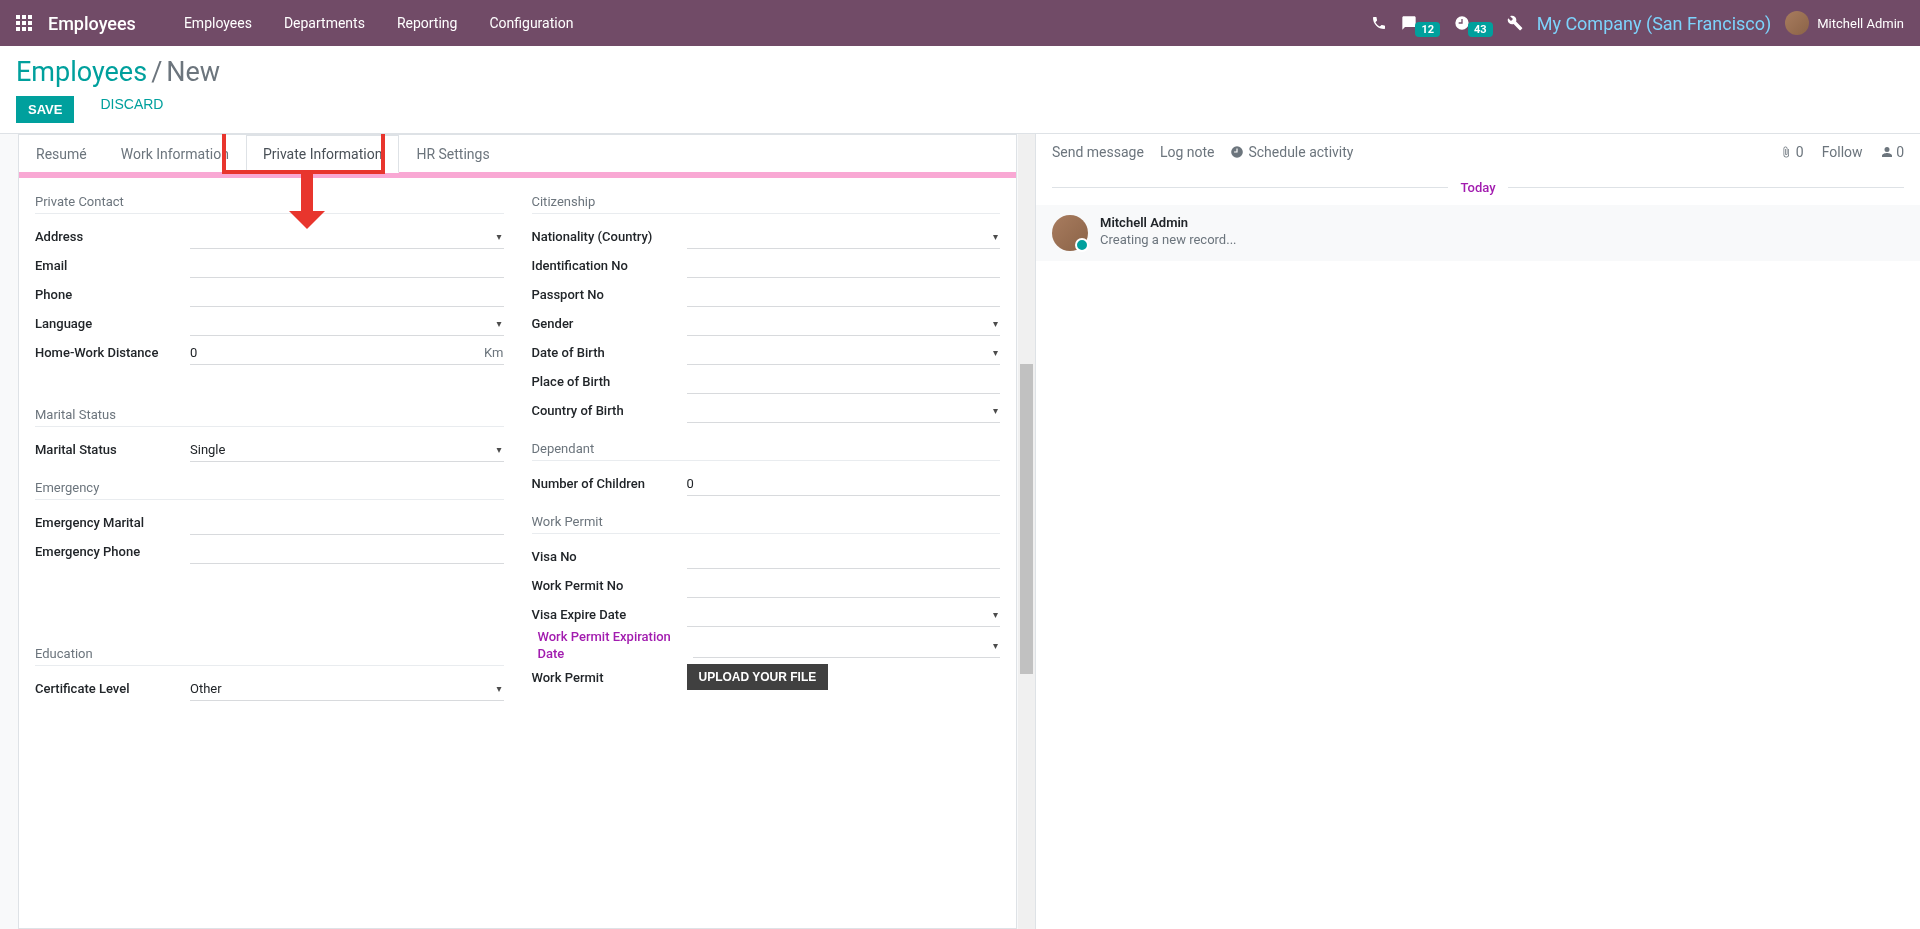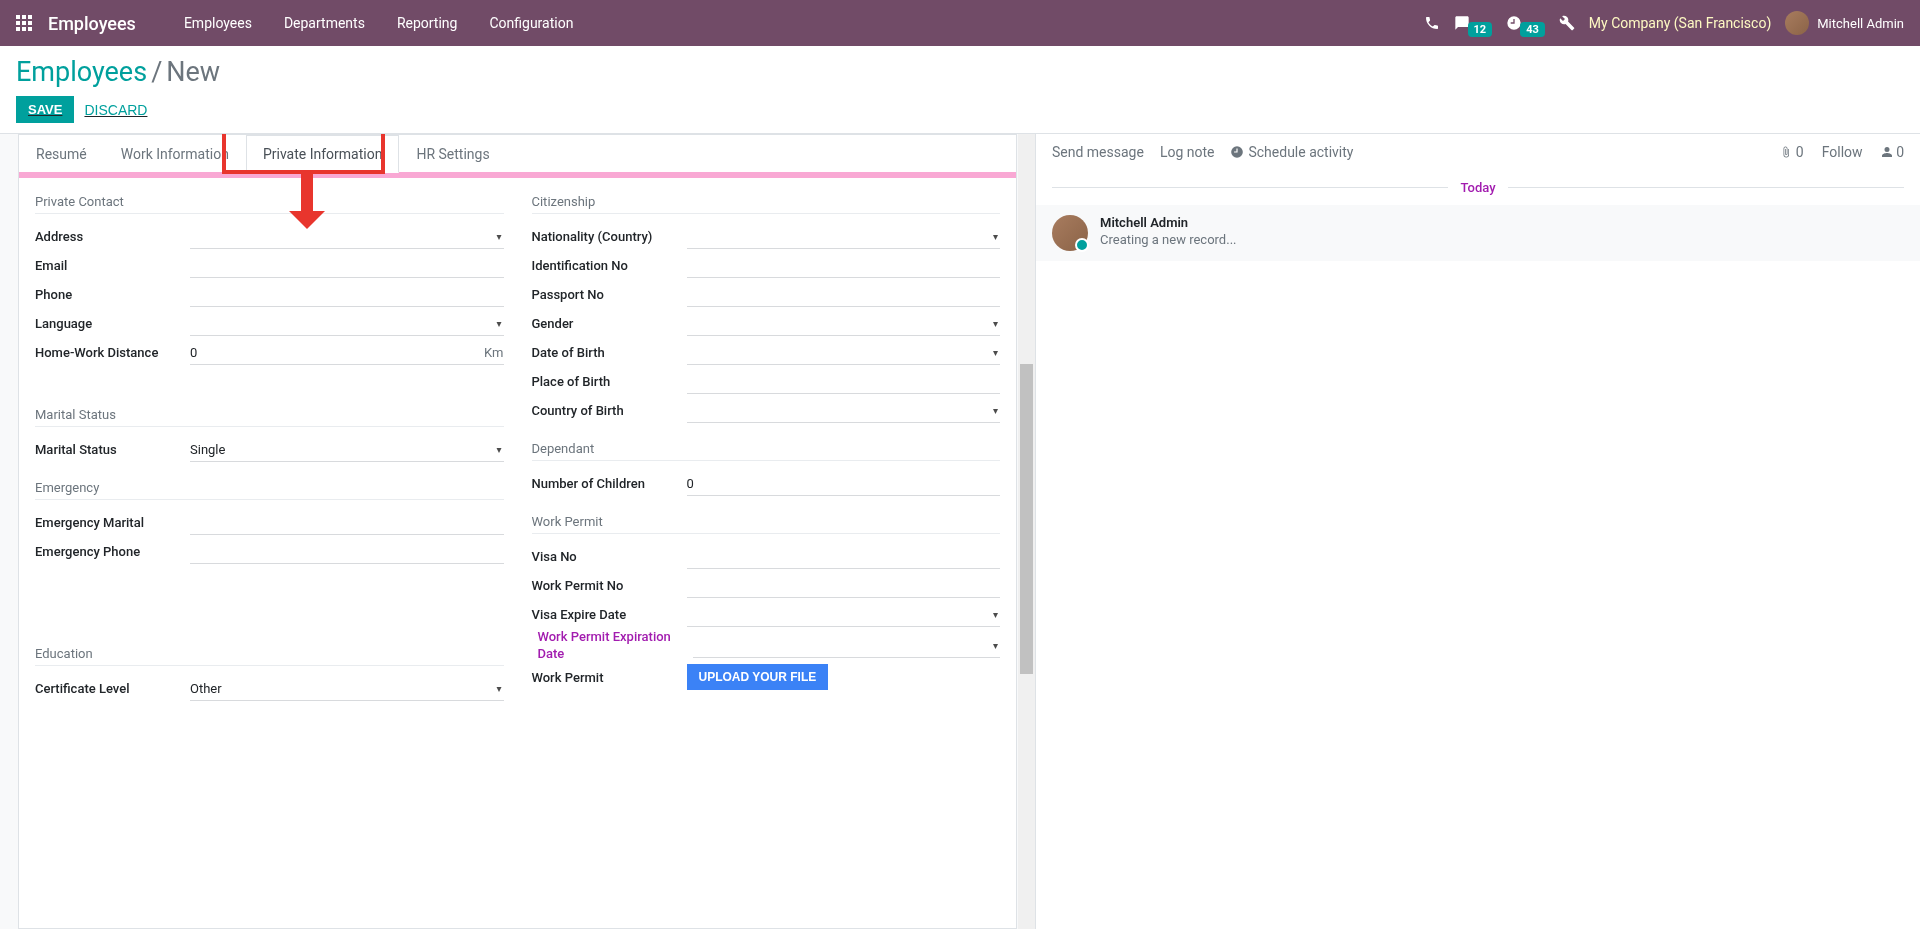--- a/index.html
+++ b/index.html
@@ -10,32 +10,32 @@
     .navbar-left { display: flex; align-items: center; gap: 16px; }
     .apps-grid { display: grid; grid-template-columns: repeat(3, 4px); grid-template-rows: repeat(3, 4px); gap: 2px; cursor: pointer; }
     .apps-grid span { background: #fff; width: 4px; height: 4px; }
     .navbar-brand { font-size: 18px; font-weight: 500; color: #fff; }
     .navbar-menu { display: flex; gap: 0; margin-left: 16px; }
     .navbar-menu a { color: #fff; text-decoration: none; padding: 12px 16px; font-size: 14px; }
     .navbar-right { margin-left: auto; display: flex; align-items: center; gap: 14px; }
     .nav-icon { color: #fff; cursor: pointer; position: relative; display: flex; align-items: center; }
     .nav-icon svg { width: 16px; height: 16px; fill: #fff; }
     .badge { background: #00a09d; color: #fff; border-radius: 4px; padding: 1px 6px; font-size: 11px; font-weight: bold; margin-left: -2px; margin-top: 13px; }
-    .company-name { color: #fef9c3; font-size: 14px; }
+    .company-name { color: #7dd3fc; font-size: 18px; }
     .user-block { display: flex; align-items: center; gap: 8px; }
     .avatar { width: 24px; height: 24px; border-radius: 50%; background: linear-gradient(135deg, #a87c5f, #8b6347); }
     .avatar-lg { width: 36px; height: 36px; border-radius: 50%; background: linear-gradient(135deg, #a87c5f, #8b6347); position: relative; }
     .avatar-lg::after { content:''; position:absolute; width:10px; height:10px; background:#00a09d; border-radius:50%; bottom:-1px; right:-1px; border:2px solid #fff; }
     
     
     .control-panel { padding: 10px 16px 0 16px; }
     .breadcrumb { font-size: 27px; color: #6c757d; margin-bottom: 8px; }
     .breadcrumb .active { color: #00a09d; }
     .breadcrumb .sep { color: #6c757d; margin: 0 4px; }
-    .buttons { display: flex; gap: 10px; align-items: center; padding-bottom: 10px; text-decoration: underline; }
+    .buttons { display: flex; gap: 26px; align-items: flex-start; padding-bottom: 10px; }
     .btn-primary { background: #00a09d; color: #fff; border: none; padding: 6px 12px; font-weight: bold; font-size: 13px; cursor: pointer; }
     .btn-link { background: none; border: none; color: #00a09d; font-size: 14px; cursor: pointer; }
     
     
     .main-container { display: flex; border-top: 1px solid #dee2e6; }
     .form-sheet-bg { flex: 0 0 1035px; background: #f8f9fa; position: relative; overflow-y: auto; height: calc(929px - 46px - 88px); }
     .form-sheet { background: #fff; border: 1px solid #dee2e6; margin: 0 18px; padding: 0; min-height: 100%; }
     
     
     .scroll-track { position: absolute; right: 0; top: 0; width: 17px; height: 100%; background: #f0f0f0; }
@@ -55,21 +55,21 @@
     .form-col { flex: 1; }
     .section-title { font-size: 13px; color: #6c757d; border-bottom: 1px solid #e9ecef; padding-bottom: 4px; margin-top: 16px; margin-bottom: 8px; }
     .section-title:first-child { margin-top: 0; }
     .form-row { display: flex; align-items: center; min-height: 29px; }
     .form-label { width: 155px; font-weight: 500; font-size: 13px; color: #212529; flex-shrink: 0; padding-right: 10px; }
     .form-label-wrap { width: 155px; font-weight: 500; font-size: 13px; color: #a21caf; flex-shrink: 0; padding-right: 10px; line-height: 1.3; margin-left: 6px; }
     .form-field { flex: 1; border-bottom: 1px solid #d8dadd; min-height: 24px; display: flex; align-items: center; position: relative; font-size: 13px; }
     .form-field.no-border { border-bottom: none; }
     .field-suffix { color: #6c757d; margin-left: auto; font-size: 13px; }
     .dropdown-caret { position: absolute; right: 2px; color: #4c4c4c; font-size: 10px; top: 50%; transform: translateY(-50%); }
-    .btn-upload { background: #3b82f6; color: #fff; border: none; padding: 6px 12px; font-weight: bold; font-size: 12px; cursor: pointer; }
+    .btn-upload { background: #404040; color: #fff; border: none; padding: 6px 12px; font-weight: bold; font-size: 12px; cursor: pointer; }
     
     
     .chatter { flex: 1; border-left: 1px solid #dee2e6; background: #fff; padding: 0; }
     .chatter-top { display: flex; align-items: center; padding: 10px 16px; gap: 16px; border-bottom: 0; }
     .chatter-action { color: #6c757d; font-size: 14px; cursor: pointer; display: flex; align-items: center; gap: 4px; }
     .chatter-followers { margin-left: auto; display: flex; gap: 18px; align-items: center; color: #6c757d; font-size: 14px; }
     .today-separator { display: flex; align-items: center; padding: 10px 16px; }
     .today-separator::before, .today-separator::after { content: ''; flex: 1; border-bottom: 1px solid #dee2e6; }
     .today-text { padding: 0 12px; color: #a21caf; font-weight: 500; font-size: 13px; }
     .message { display: flex; gap: 12px; padding: 10px 16px; background: #f8f9fa; }

